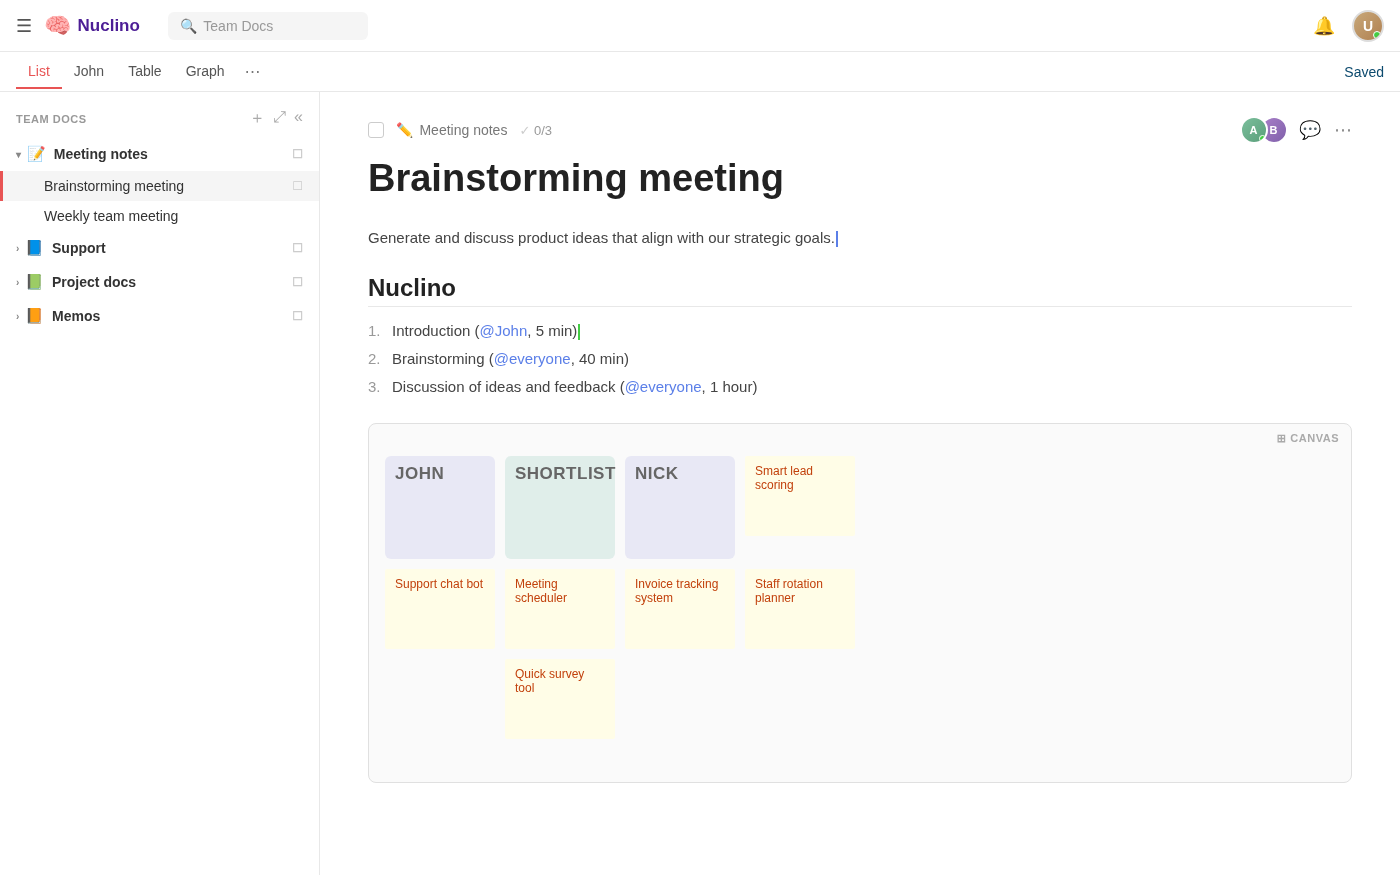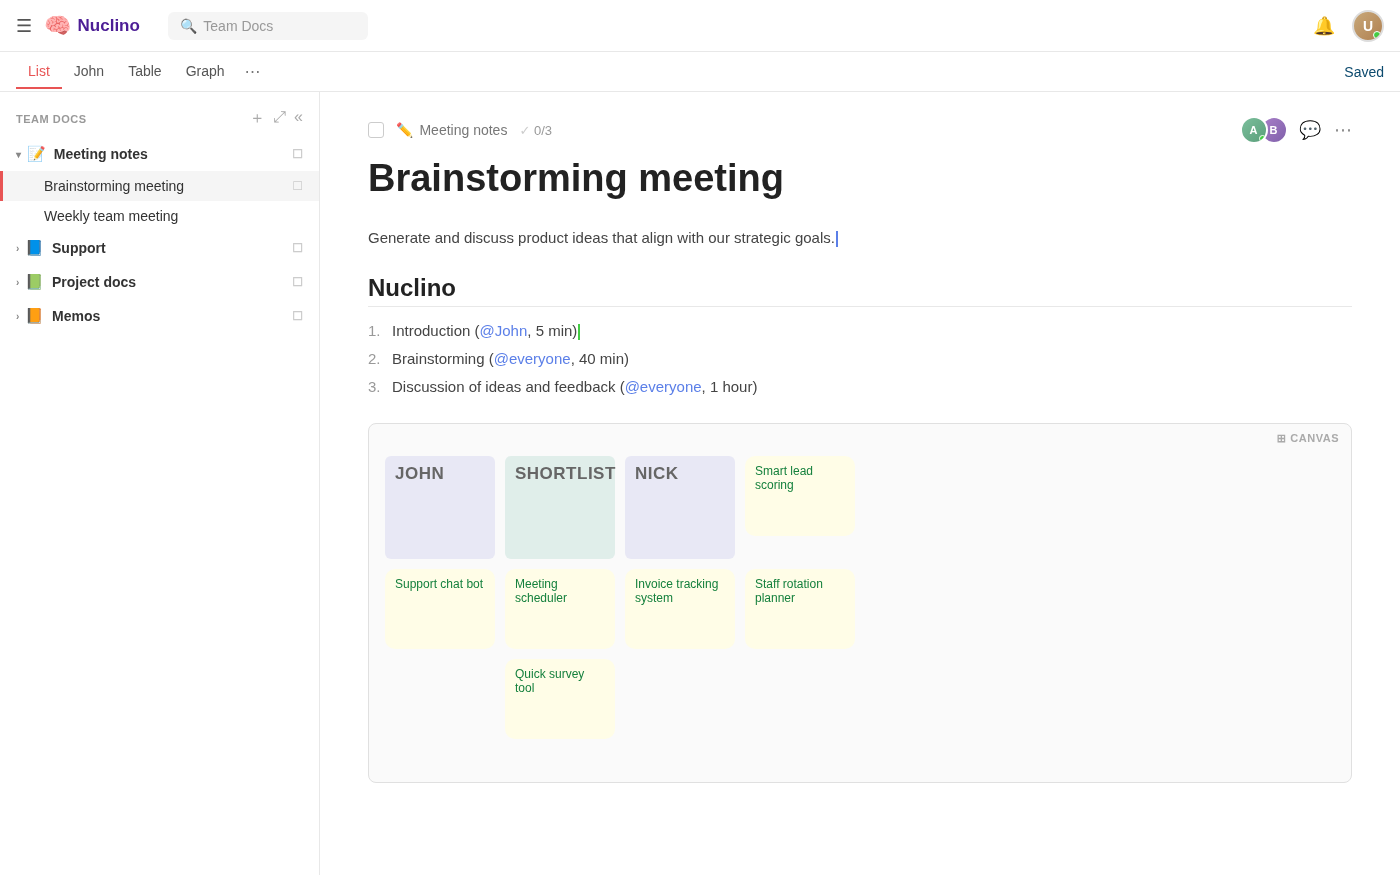--- a/index.html
+++ b/index.html
@@ -212,23 +212,23 @@
     }
     .canvas-col-header {
       background: #e8e8f5; border-radius: 6px;
       padding: 8px 10px;
       font-size: 17px; font-weight: 700; color: #666;
       letter-spacing: 0.5px;
       height: 103px; display: flex; align-items: flex-start;
     }
     .canvas-col-header.green { background: #e0eeea; }
     .canvas-card {
-      background: #fffde7; border-radius: 10px;
+      background: #fffde7; border-radius: 2px;
       padding: 8px 10px;
-      font-size: 12px; color: #15803d;
+      font-size: 12px; color: #c2410c;
       height: 80px; display: flex; align-items: flex-start;
     }
     .canvas-card-empty { background: transparent; border: none; }
     .header-icons { display: flex; align-items: center; gap: 12px; }
     .header-icon { font-size: 18px; color: #888; cursor: pointer; }
 
     
     ::-webkit-scrollbar { width: 6px; }
     ::-webkit-scrollbar-track { background: transparent; }
     ::-webkit-scrollbar-thumb { background: #ddd; border-radius: 3px; }

